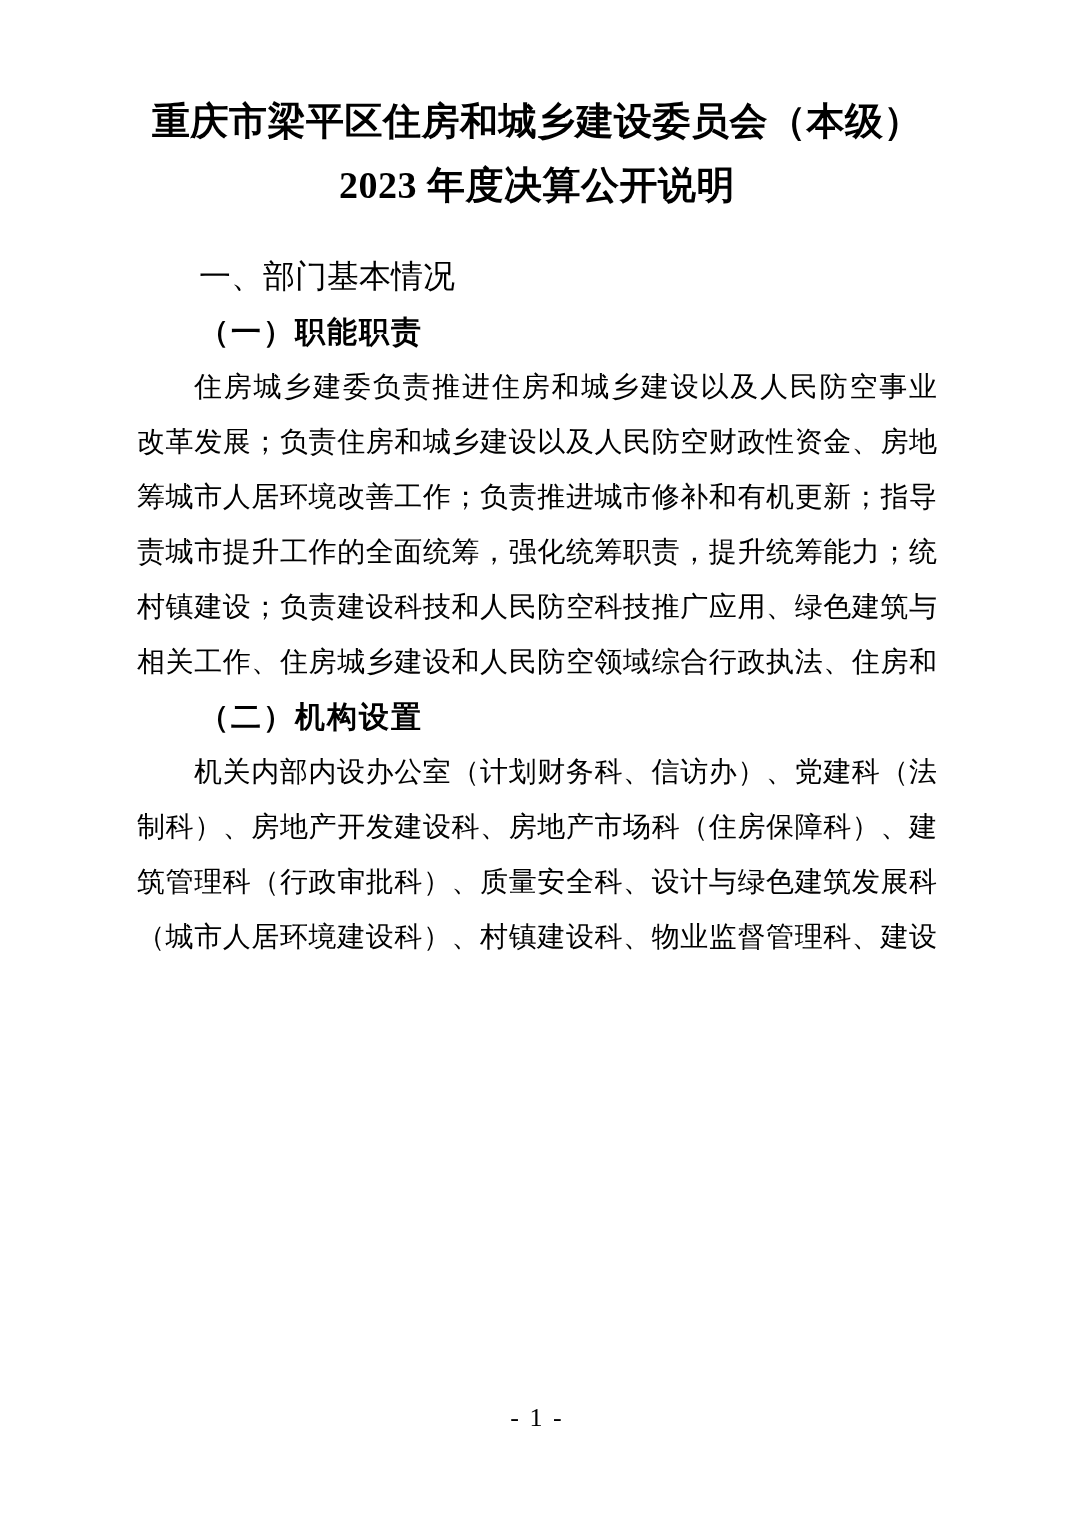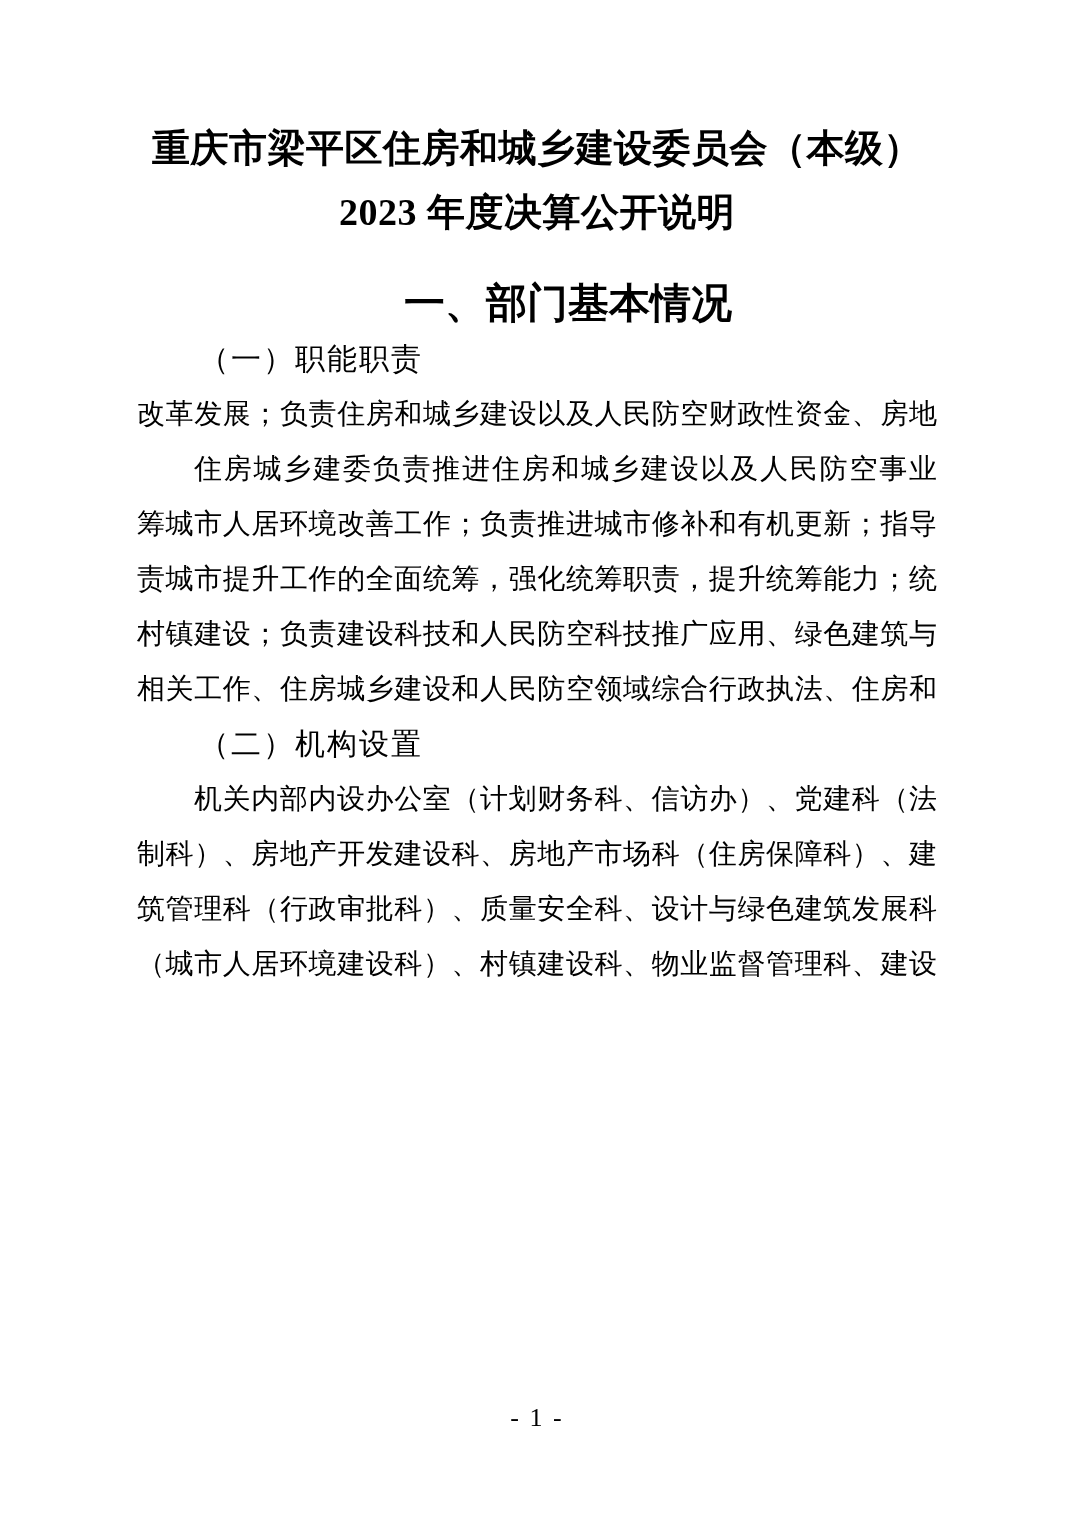--- a/index.html
+++ b/index.html
@@ -13,41 +13,40 @@
     height: 1520px;
     background: #ffffff;
     overflow: hidden;
     color: #000000;
   }
   .content {
     margin-left: 137px;
     width: 800px;
   }
   .title-block {
-    padding-top: 116px;
+    padding-top: 89px;
     text-align: center;
     font-family: "Liberation Serif", "DejaVu Serif", serif;
     font-weight: bold;
     font-size: 38px;
     line-height: 64px;
     letter-spacing: 0.5px;
   }
   .section-heading {
     margin-top: 32px;
     padding-left: 62px;
     font-family: "Liberation Sans", "DejaVu Sans", sans-serif;
-    font-weight: bold;
-    font-size: 41px;
+    font-weight: normal;
+    font-size: 32px;
     line-height: 55px;
-    text-align: center;
   }
   .subsection-heading {
     padding-left: 62px;
     font-family: "Liberation Serif", "DejaVu Serif", serif;
-    font-weight: 400;
+    font-weight: 700;
     font-size: 30px;
     line-height: 55px;
     letter-spacing: 2px;
   }
   .para .line {
     font-family: "Liberation Serif", "DejaVu Serif", serif;
     font-size: 28px;
     line-height: 55px;
     text-align: justify;
     text-align-last: justify;
@@ -80,22 +79,22 @@
     <div class="title-block">
       <div>重庆市梁平区住房和城乡建设委员会（本级）</div>
       <div>2023 年度决算公开说明</div>
     </div>
 
     <div class="section-heading">一、部门基本情况</div>
 
     <div class="subsection-heading">（一）职能职责</div>
 
     <div class="para">
+      <div class="line line-first">住房城乡建委负责推进住房和城乡建设以及人民防空事业</div>
       <div class="line">改革发展；负责住房和城乡建设以及人民防空财政性资金、房地</div>
-      <div class="line line-first">住房城乡建委负责推进住房和城乡建设以及人民防空事业</div>
       <div class="line">筹城市人居环境改善工作；负责推进城市修补和有机更新；指导</div>
       <div class="line">责城市提升工作的全面统筹，强化统筹职责，提升统筹能力；统</div>
       <div class="line">村镇建设；负责建设科技和人民防空科技推广应用、绿色建筑与</div>
       <div class="line">相关工作、住房城乡建设和人民防空领域综合行政执法、住房和</div>
     </div>
 
     <div class="subsection-heading">（二）机构设置</div>
 
     <div class="para">
       <div class="line line-first">机关内部内设办公室（计划财务科、信访办）、党建科（法</div>

